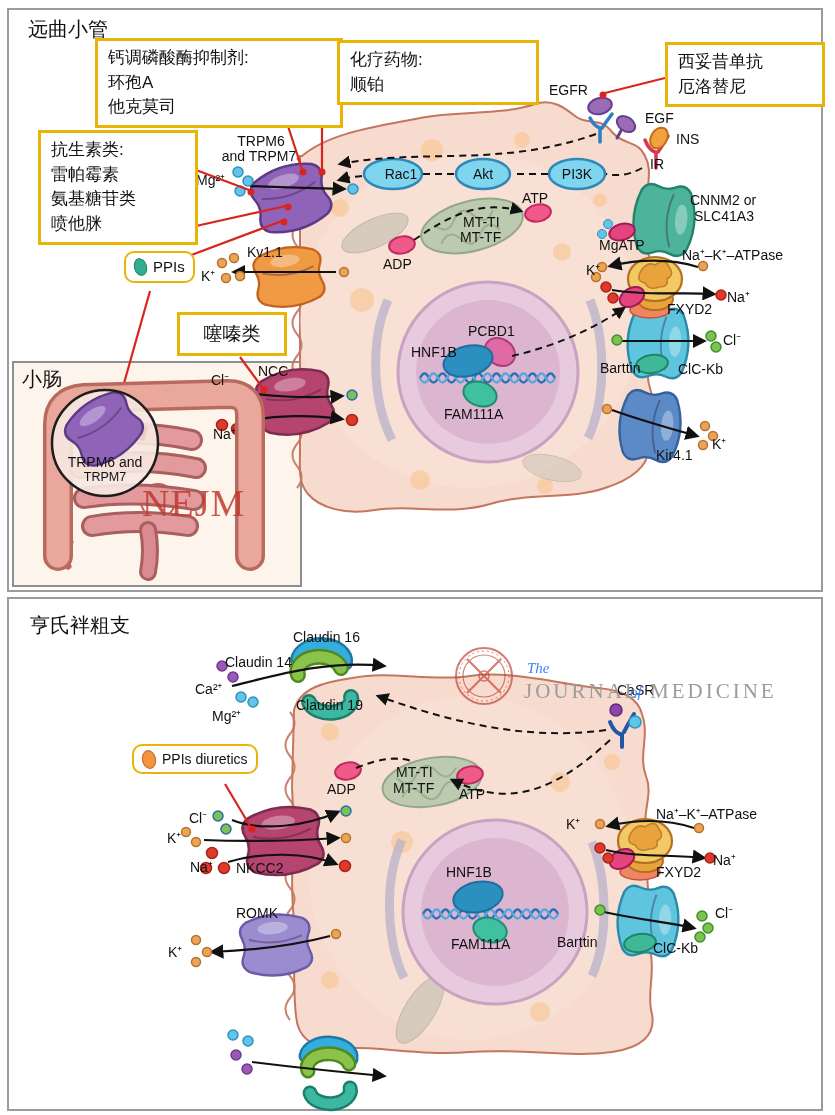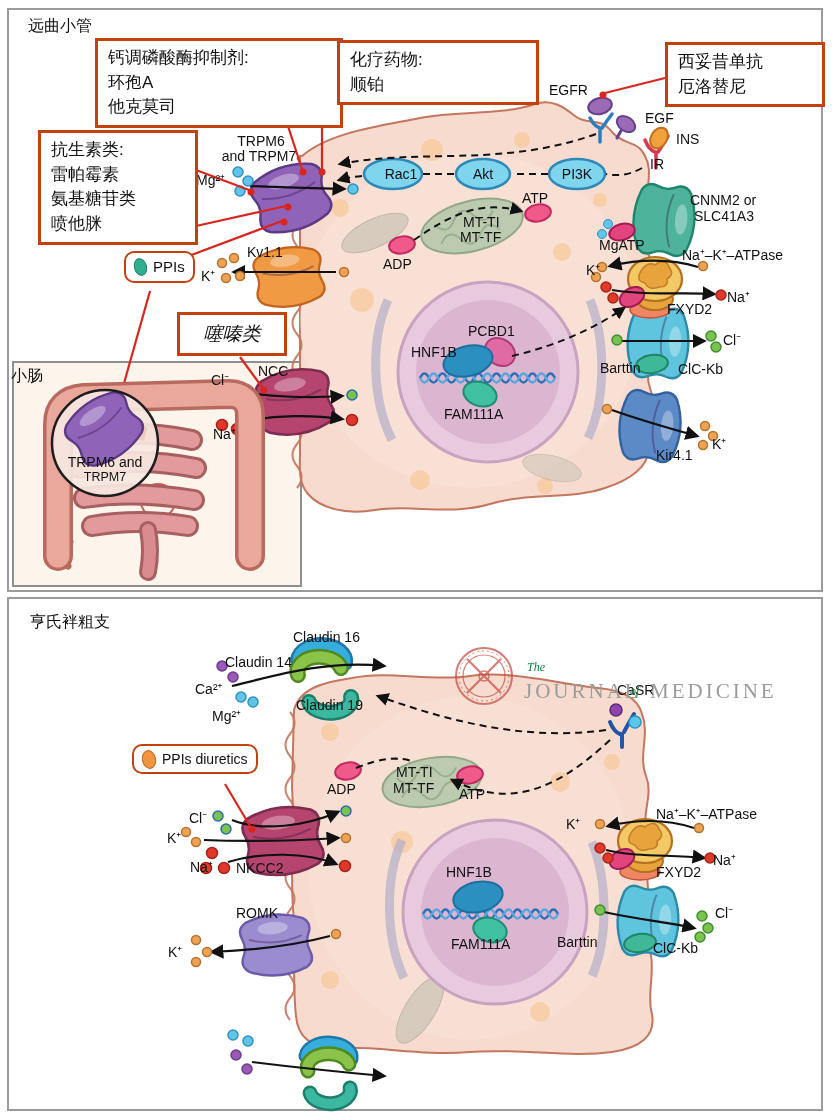--- a/index.html
+++ b/index.html
@@ -3,31 +3,31 @@
 <meta charset="utf-8">
 <style>
   html,body{margin:0;padding:0;background:#fff;}
   #stage{position:relative;width:835px;height:1115px;background:#fff;overflow:hidden;
          font-family:"Liberation Sans",sans-serif;}
   .panel{position:absolute;border:2px solid #9b9b9b;background:#fff;}
   .inset{position:absolute;border:2px solid #8f8f8f;background:#fdf4ec;}
   svg.art{position:absolute;left:0;top:0;z-index:2;}
   .lbl{position:absolute;font:14px "Liberation Sans",sans-serif;color:#111;
        white-space:nowrap;z-index:4;}
-  .ttl{font-size:16px;}
+  .ttl{font-size:20px;}
   .ctr{transform:translateX(-50%);}
-  .rbox{position:absolute;background:#fff;border:3px solid #c2410c;color:#111;
+  .rbox{position:absolute;background:#fff;border:3px solid #eab308;color:#111;
         font-size:17px;line-height:1.45;padding:5px 10px;z-index:5;}
   .pill{border-radius:10px;border-width:2.5px;display:flex;align-items:center;
         gap:6px;padding:3px 8px;}
   .oval{display:inline-block;width:13px;height:18px;border-radius:50%;}
   .serif{font-family:"Liberation Serif",serif;}
   .logo-cap{font-family:"Liberation Serif",serif;color:#9b9b9b;font-size:21px;
             letter-spacing:3px;}
-  .logo-sm{font-family:"Liberation Serif",serif;color:#15803d;font-size:12px;
+  .logo-sm{font-family:"Liberation Serif",serif;color:#3b82f6;font-size:15px;
            font-style:italic;}
 </style>
 </head>
 <body>
 
 <div id="stage">
 
   <div class="panel" style="left:7px;top:8px;width:812px;height:580px;"></div>
   <div class="panel" style="left:7px;top:597px;width:812px;height:510px;"></div>
   <div class="inset" style="left:12px;top:361px;width:286px;height:222px;"></div>
@@ -393,24 +393,25 @@
   <span class="lbl" style="left:522px;top:190px;">ATP</span>
   <span class="lbl" style="left:463px;top:214px;">MT-TI</span>
   <span class="lbl" style="left:460px;top:229px;">MT-TF</span>
   <span class="lbl" style="left:468px;top:323px;">PCBD1</span>
   <span class="lbl" style="left:411px;top:344px;">HNF1B</span>
   <span class="lbl" style="left:444px;top:406px;">FAM111A</span>
   <span class="lbl" style="left:258px;top:363px;">NCC</span>
   <span class="lbl" style="left:211px;top:370px;">Cl⁻</span>
   <span class="lbl" style="left:213px;top:424px;">Na⁺</span>
 
-  <span class="lbl ttl" style="left:11px;top:366px;">小肠</span>
+  <span class="lbl ttl" style="left:22px;top:366px;">小肠</span>
   <span class="lbl ctr" style="left:105px;top:454px;font-size:14px;">TRPM6 and</span>
   <span class="lbl ctr" style="left:105px;top:470px;font-size:12.5px;">TRPM7</span>
 
+  <span class="lbl serif" style="left:142px;top:481px;font-size:38px;color:rgba(192,57,47,0.85);letter-spacing:1px;z-index:3;">NEJM</span>
 
   <div class="rbox" style="left:95px;top:38px;width:222px;">
     <div>钙调磷酸酶抑制剂:</div>
     <div>环孢A</div>
     <div>他克莫司</div>
   </div>
   <div class="rbox" style="left:665px;top:42px;width:134px;">
     <div>西妥昔单抗</div>
     <div>厄洛替尼</div>
   </div>
@@ -421,21 +422,21 @@
   <div class="rbox" style="left:38px;top:130px;width:134px;">
     <div>抗生素类:</div>
     <div>雷帕霉素</div>
     <div>氨基糖苷类</div>
     <div>喷他脒</div>
   </div>
   <div class="rbox pill" style="left:124px;top:251px;">
     <span class="oval" style="background:#2fae92;border:1.5px solid #1f8066;width:11px;height:16px;transform:rotate(-15deg);"></span>
     <span style="font-size:15px;">PPIs</span>
   </div>
-  <div class="rbox" style="left:177px;top:312px;width:84px;text-align:center;font-size:19px;font-style:italic;">
+  <div class="rbox" style="left:177px;top:312px;width:84px;text-align:center;font-size:19px;">
     <div>噻嗪类</div>
   </div>
 
   <span class="lbl ttl" style="left:30px;top:612px;">亨氏袢粗支</span>
 
   <span class="lbl" style="left:293px;top:629px;">Claudin 16</span>
   <span class="lbl" style="left:225px;top:654px;">Claudin 14</span>
   <span class="lbl" style="left:296px;top:697px;">Claudin 19</span>
   <span class="lbl" style="left:195px;top:679px;">Ca²⁺</span>
   <span class="lbl" style="left:212px;top:706px;">Mg²⁺</span>

